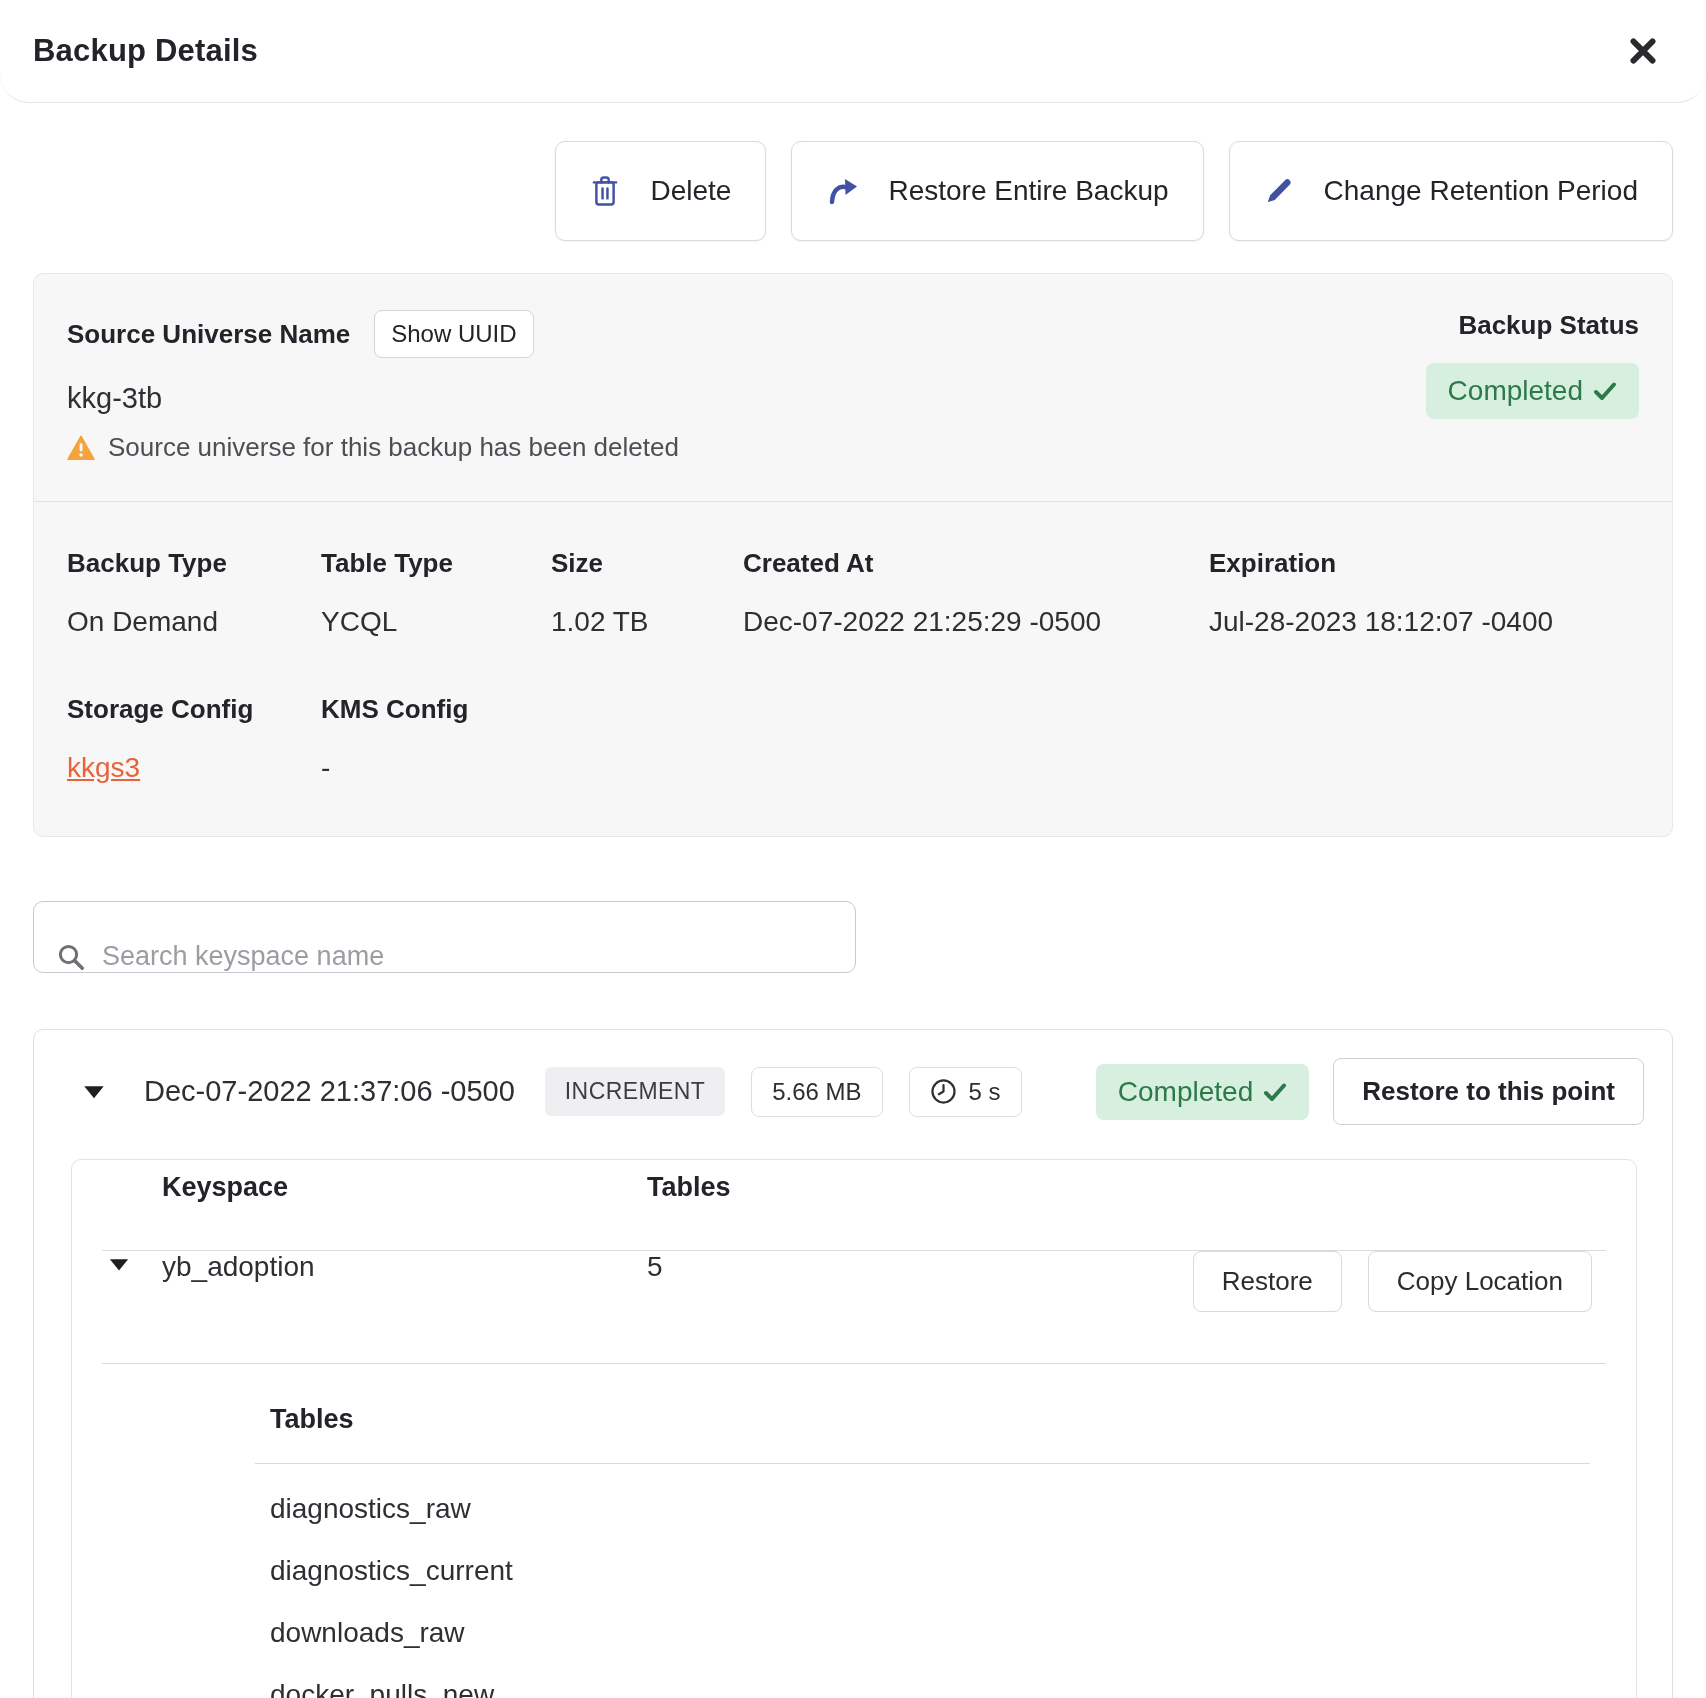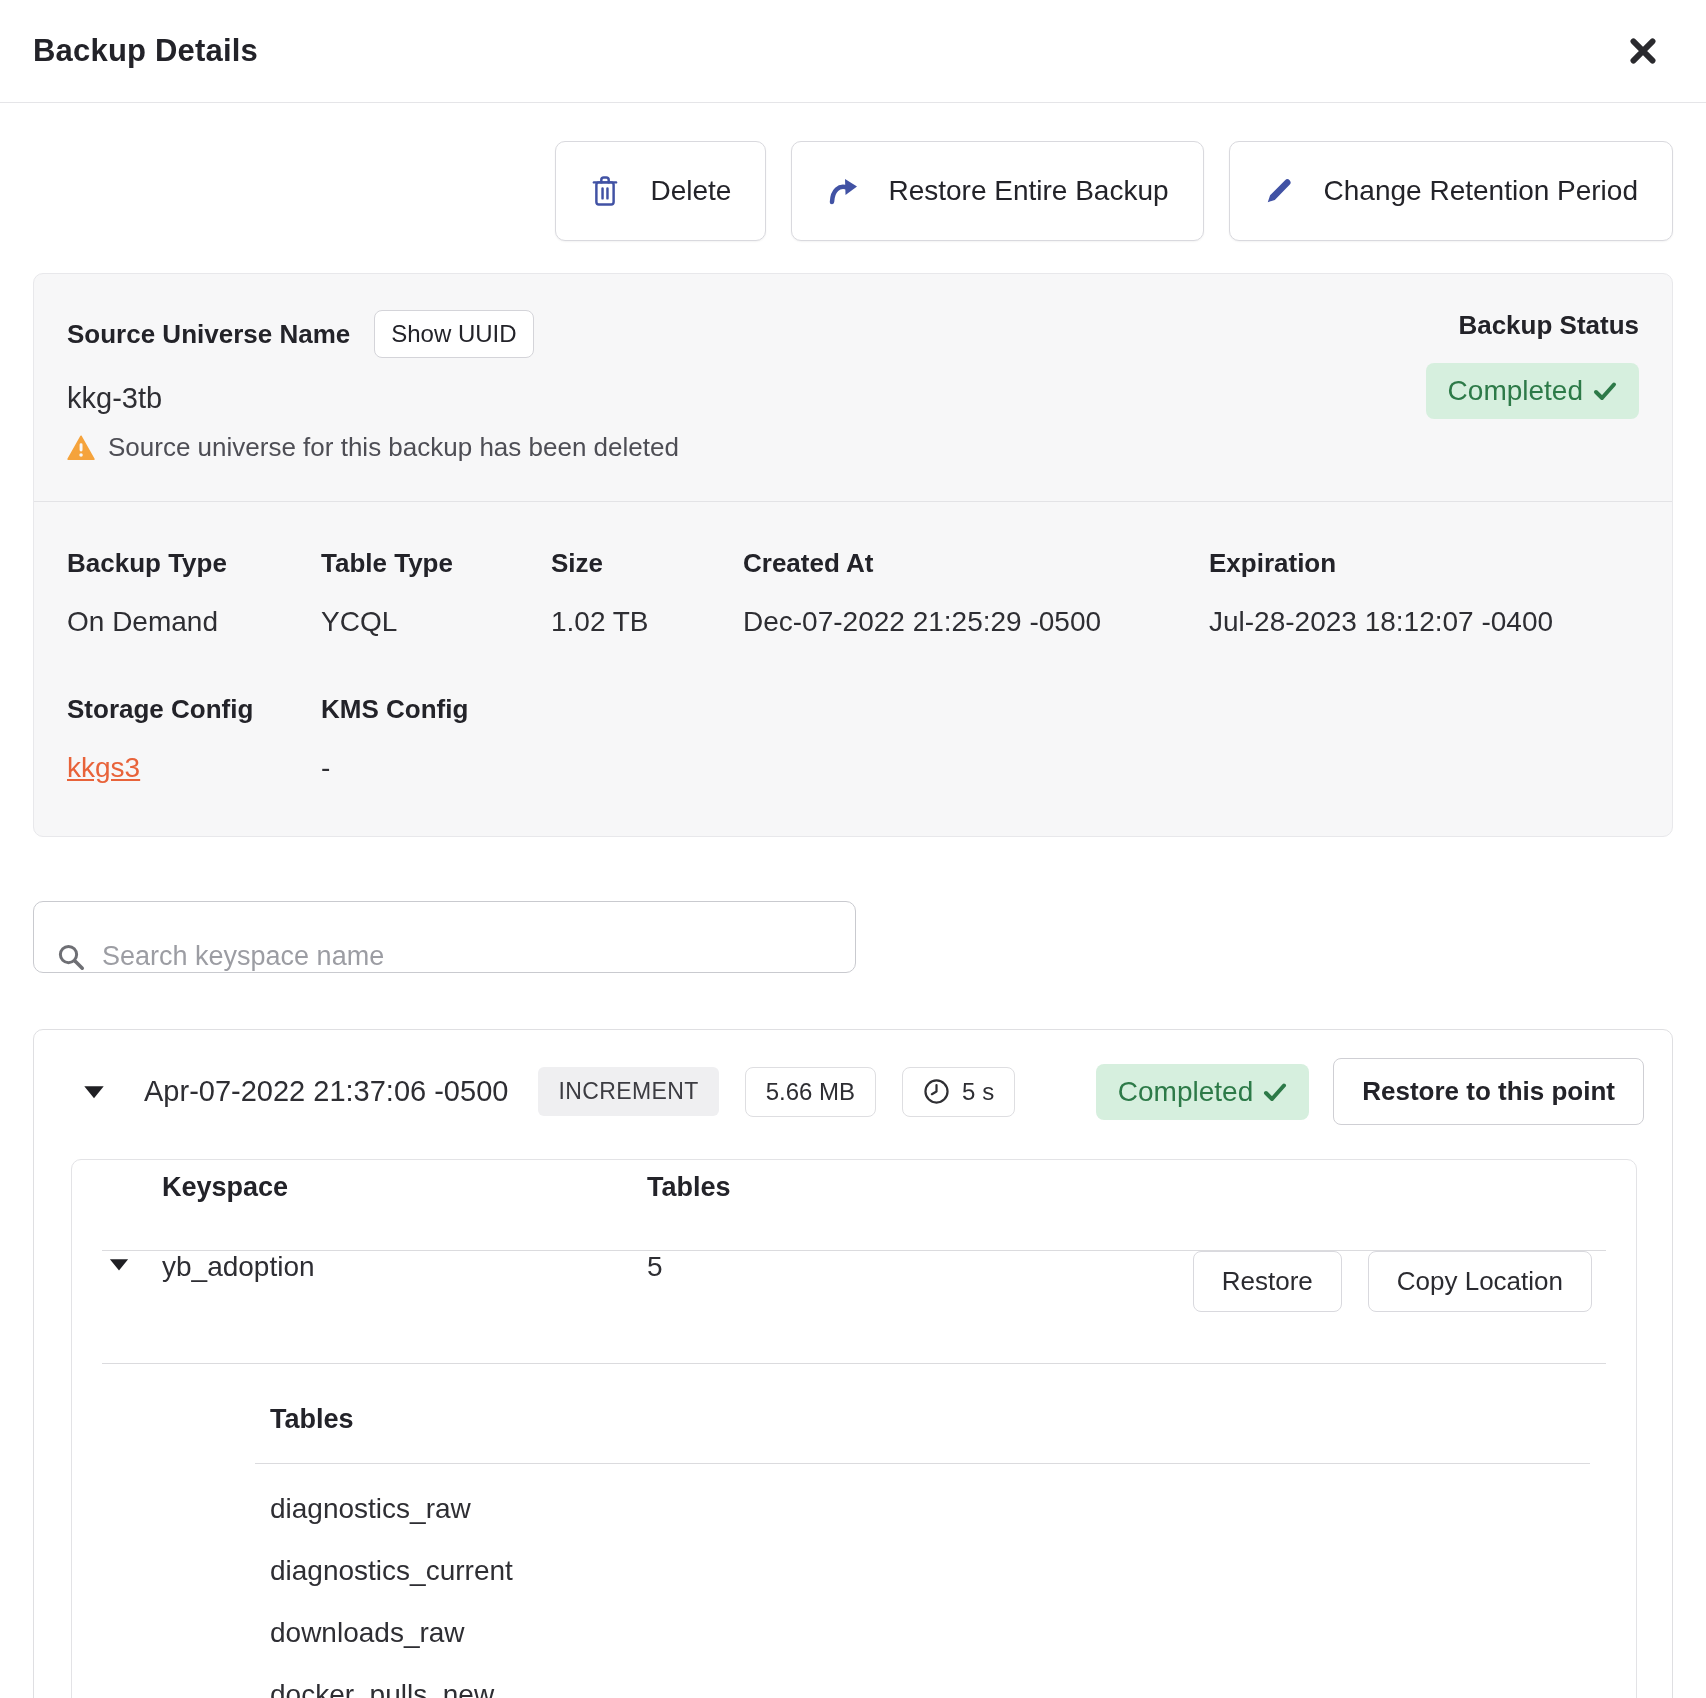--- a/index.html
+++ b/index.html
@@ -1,21 +1,21 @@
 <!DOCTYPE html>
 <html><head>
 <meta charset="utf-8">
 <style>
   * { margin:0; padding:0; box-sizing:border-box; }
   html,body { width:1706px; height:1698px; overflow:hidden; background:#fff;
     font-family:"Liberation Sans","DejaVu Sans",sans-serif; color:#232329; }
 
   
   .modal-header { height:103px; display:flex; align-items:center; justify-content:space-between;
-    padding:0 40px 0 33px; border-bottom:1px solid #E5E5E8; }
+    padding:0 40px 0 33px; border-bottom:1px solid #E5E5E8;border-radius:29px; }
   .title { font-size:31px; font-weight:700; letter-spacing:.2px; }
   .close-btn { background:none; border:none; cursor:pointer; padding:6px; line-height:0; }
 
   
   .actions { display:flex; justify-content:flex-end; gap:25px; padding:38px 33px 0; }
   .btn { display:inline-flex; align-items:center; gap:30px; background:#fff;
     border:1px solid #D9D9DE; border-radius:10px; height:100px; padding:0 34px;
     font-size:28px; color:#232329; box-shadow:0 1px 2px rgba(0,0,0,.05); cursor:pointer;
     font-family:inherit; }
   .btn svg { flex:0 0 auto; }
@@ -193,21 +193,21 @@
   <input type="text" placeholder="Search keyspace name" style="">
 </div>
 
 <section class="inc-card">
   <div class="inc-header">
     <button class="caret-btn">
       <svg width="24" height="16" viewBox="0 0 20 14">
         <path d="M1.5 2 L18.5 2 L10 12.5 Z" fill="#1F1F23"></path>
       </svg>
     </button>
-    <span class="inc-time">Apr-07-2022 21:37:06 -0500</span>
+    <span class="inc-time">Dec-07-2022 21:37:06 -0500</span>
     <span class="badge-gray">INCREMENT</span>
     <span class="pill">5.66 MB</span>
     <span class="pill">
       <svg width="27" height="27" viewBox="0 0 22 22">
         <circle cx="11" cy="11" r="9" fill="none" stroke="#2F2F33" stroke-width="1.8"></circle>
         <path d="M11 11 L11 5.8 M11 11 L7.2 13.2" stroke="#2F2F33" stroke-width="1.8" stroke-linecap="round"></path>
       </svg>
       <span>5 s</span>
     </span>
     <span class="spacer"></span>

